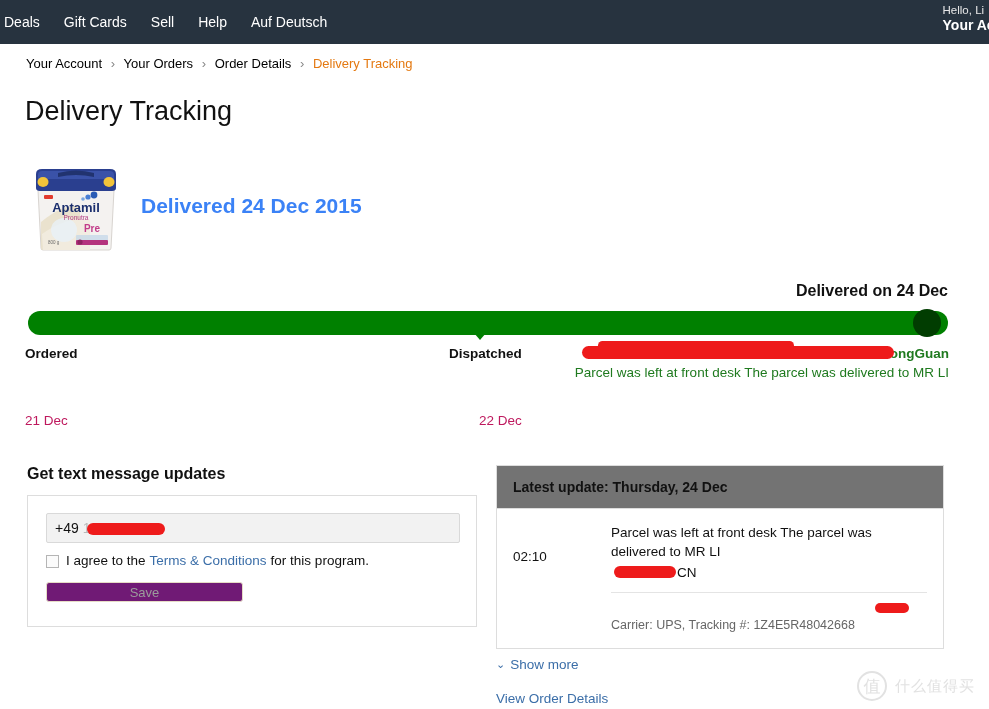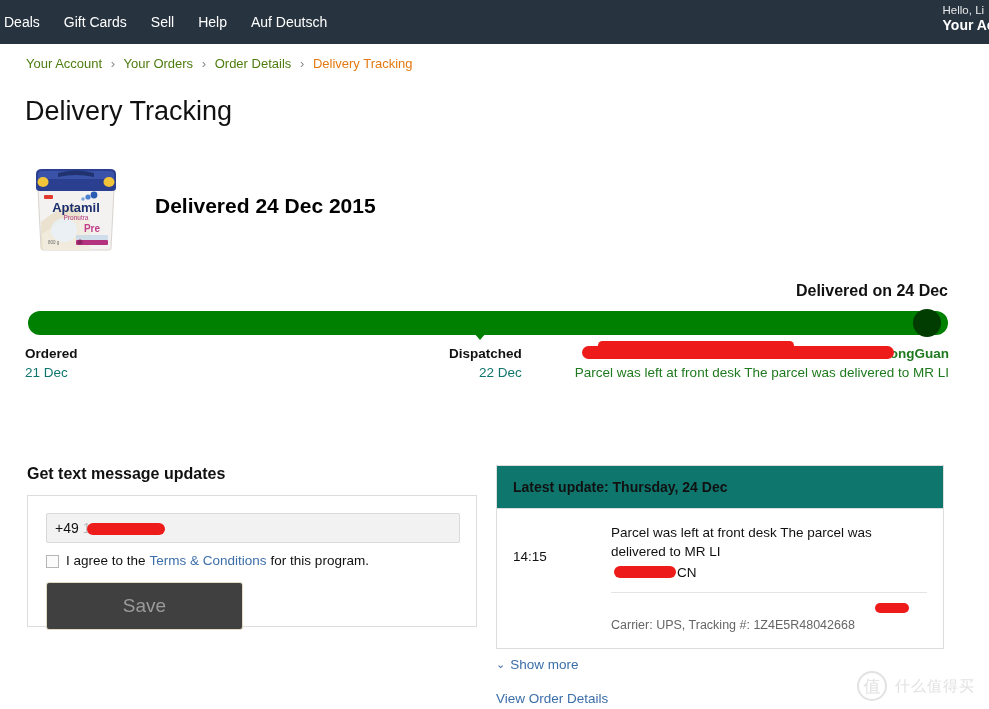--- a/index.html
+++ b/index.html
@@ -49,21 +49,21 @@
   .nav-account .acct { font-size: 14px; font-weight: bold; color: #ffffff; display: block; }
 
   
   .breadcrumb {
     position: absolute;
     left: 26px; top: 56px;
     font-size: 13px;
     color: #333333;
     white-space: nowrap;
   }
-  .breadcrumb .crumb { color: #4d7c0f; cursor: pointer; }
+  .breadcrumb .crumb { color: #000000; cursor: pointer; }
   .breadcrumb .sep { color: #888888; margin: 0 5px; }
   .breadcrumb .crumb.current { color: #e47911; cursor: default; }
 
   
   .page-title {
     position: absolute;
     left: 25px; top: 96px;
     font-size: 27px;
     font-weight: normal;
     color: #111111;
@@ -71,24 +71,24 @@
   }
 
   
   .product-img {
     position: absolute;
     left: 28px; top: 164px;
     width: 96px; height: 88px;
   }
   .status-headline {
     position: absolute;
-    left: 155px; top: 194px;
+    left: 141px; top: 194px;
     font-size: 21px;
     font-weight: bold;
-    color: #000000;
+    color: #3b82f6;
     white-space: nowrap;
   }
 
   
   .delivered-label {
     position: absolute;
     right: 41px; top: 282px;
     font-size: 16px;
     font-weight: bold;
     color: #111111;
@@ -116,21 +116,21 @@
     border-right: 6px solid transparent;
     border-top: 7px solid #008000;
   }
   .step {
     position: absolute;
     font-size: 13.5px;
     line-height: 19px;
     white-space: nowrap;
   }
   .step .step-name { font-weight: bold; color: #111111; display: block; }
-  .step .step-date { color: #0f766e; display: block; }
+  .step .step-date { color: #be185d; display: block; margin-top: 48px; }
   .step-ordered { left: 25px; top: 344px; text-align: left; }
   .step-dispatched { left: 449px; top: 344px; text-align: left; }
   .step-dispatched .step-date { text-align: right; }
 
   .delivery-note {
     position: absolute;
     right: 40px; top: 344px;
     text-align: right;
     font-size: 13.5px;
     line-height: 19px;
@@ -204,39 +204,39 @@
     margin-right: 7px;
     display: inline-block;
     flex: 0 0 auto;
     cursor: pointer;
   }
   .link { color: #3b6ea8; cursor: pointer; }
   .agree-row .tc { margin: 0 4px; }
 
   .save-btn {
     margin-top: 14px;
-    width: 197px; height: 48px;
-    background: #404040;
+    width: 197px; height: 20px;
+    background: #701a75;
     border: 1px solid #e6dcc6;
     border-radius: 3px;
     color: #9b9b9b;
-    font-size: 19px;
+    font-size: 13px;
     font-family: "Liberation Sans", sans-serif;
     cursor: default;
     display: block;
   }
 
   
   .ship-panel {
     border: 1px solid #dddddd;
     width: 448px;
     background: #ffffff;
   }
   .ship-head {
-    background: #0f766e;
+    background: #737373;
     border-bottom: 1px solid #dddddd;
     font-size: 14px;
     font-weight: bold;
     color: #111111;
     padding: 13px 16px;
   }
   .ship-body {
     display: flex;
     padding: 14px 16px 0 16px;
   }
@@ -409,21 +409,21 @@
     <button class="save-btn">Save</button>
   </div>
 </div>
 
 <div class="col-right">
 
   <div class="ship-panel">
     <div class="ship-head">Latest update: Thursday, 24 Dec</div>
 
     <div class="ship-body">
-      <div class="ship-time">14:15</div>
+      <div class="ship-time">02:10</div>
       <div class="ship-detail">
         <span class="evt">Parcel was left at front desk The parcel was delivered to MR LI</span>
         <span class="ship-loc">
           <span style="position:absolute;left:66px;top:0;">CN</span>
           <span class="redact" style="width:62px;height:12px;left:3px;top:3px;"></span>
         </span>
         <div class="carrier-row">
           <span>Carrier: UPS, Tracking #: 1Z4E5R48042668</span>
           <span class="redact" style="width:34px;height:10px;left:264px;top:10px;"></span>
         </div>

